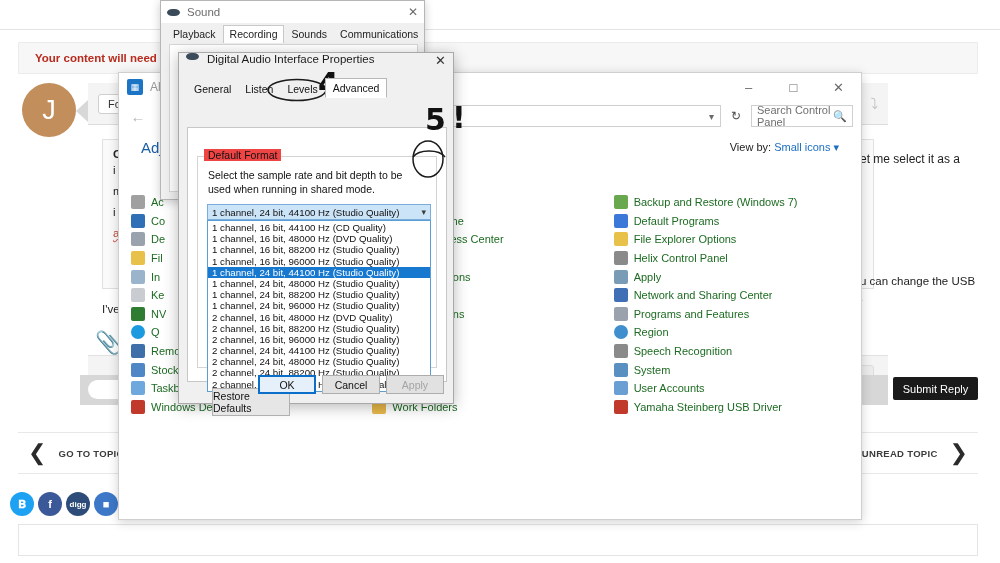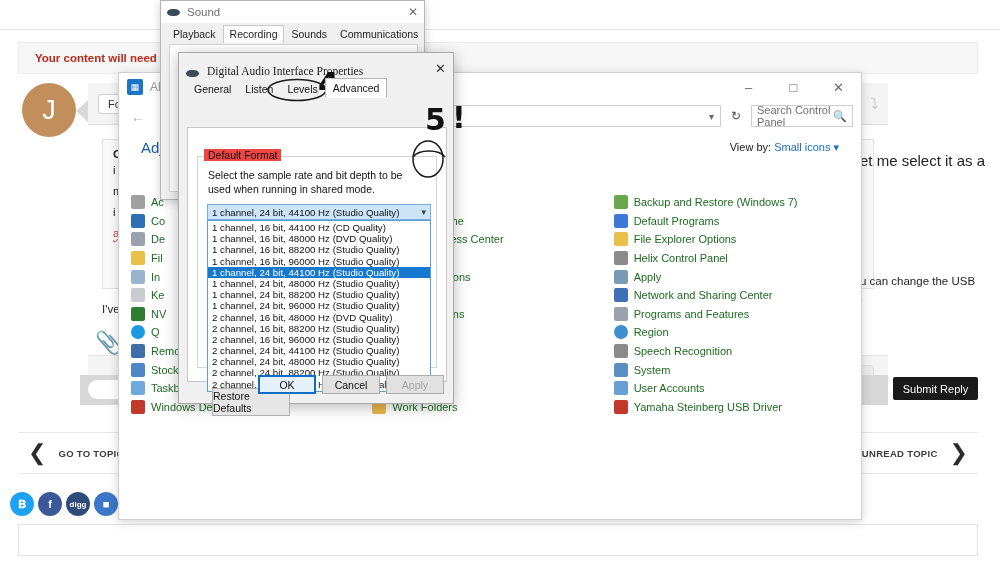--- a/index.html
+++ b/index.html
@@ -169,21 +169,21 @@
   .snd-tab { font-size: 10.5px; color: #222; padding: 2px 6px 3px 6px; }
   .snd-tab.active { background: #fff; border: 1px solid #c9c9c9; border-bottom: none; }
   .snd-body { position:absolute; left: 8px; top: 43px; width: 249px; height: 148px; background:#fff; border: 1px solid #d6d6d6; }
   .snd-hint { font-size: 10.5px; color:#222; padding: 6px 8px; }
 
   
   .prop-win {
     position: absolute; left: 178px; top: 52px; width: 276px; height: 352px;
     background: #f0f0f0; border: 1px solid #a9a9a9; box-shadow: 0 3px 14px rgba(0,0,0,.28);
   }
-  .prop-title { height: 24px; display: flex; align-items: flex-end; padding: 0 7px; background:#f0f0f0;font-family:Liberation Serif, serif; }
+  .prop-title { height: 24px; display: flex; align-items: flex-start; padding: 0 7px; background:#f0f0f0; }
   .prop-title .t { font-size: 11.5px; color: #1a1a1a; margin-left: 8px; }
   .prop-title .x { margin-left: auto; font-size: 13px; color: #333; }
   .prop-spk {
     width: 13px; height: 7px; background: #3a4a58; border-radius: 50%/60%; flex: none;
   }
   .prop-tabs { display: flex; padding-left: 8px; height: 21px; align-items: flex-end; gap: 0px; }
   .prop-tab { font-size: 10.5px; color: #111; padding: 3px 7px 3px 7px; }
   .prop-tab.active { background: #fff; border: 1px solid #b7b7b7; border-bottom: 1px solid #fff; position: relative; z-index:2; }
 
   .prop-panel {
@@ -270,21 +270,21 @@
       <div class="fp-quote-head">On</div>
       <div class="fp-quote-line">i w</div>
       <div class="fp-quote-line">mi</div>
       <div class="fp-quote-line">i s</div>
       <div class="fp-quote-line red">afa</div>
     </div>
     <div class="fp-para">I've h</div>
     <div class="fp-para" style="top:192px;">samp</div>
   </div>
 
-  <div style="position:absolute; left:860px; top:152px; font-size:15px; color:#222;">et me select it as a</div>
+  <div style="position:absolute; left:860px; top:152px; font-size:12px; color:#222;">et me select it as a</div>
   <div style="position:absolute; left:860px; top:275px; font-size:11.5px; color:#222;">u can change the USB</div>
   <div style="position:absolute; left:860px; top:291px; font-size:11.5px; color:#222;">.</div>
 
   <div class="fp-attach">📎</div>
 
   <div class="fp-footrow">
     <div class="fp-media-btn">
       <span>Insert other media</span>
       <span>▾</span>
     </div>

